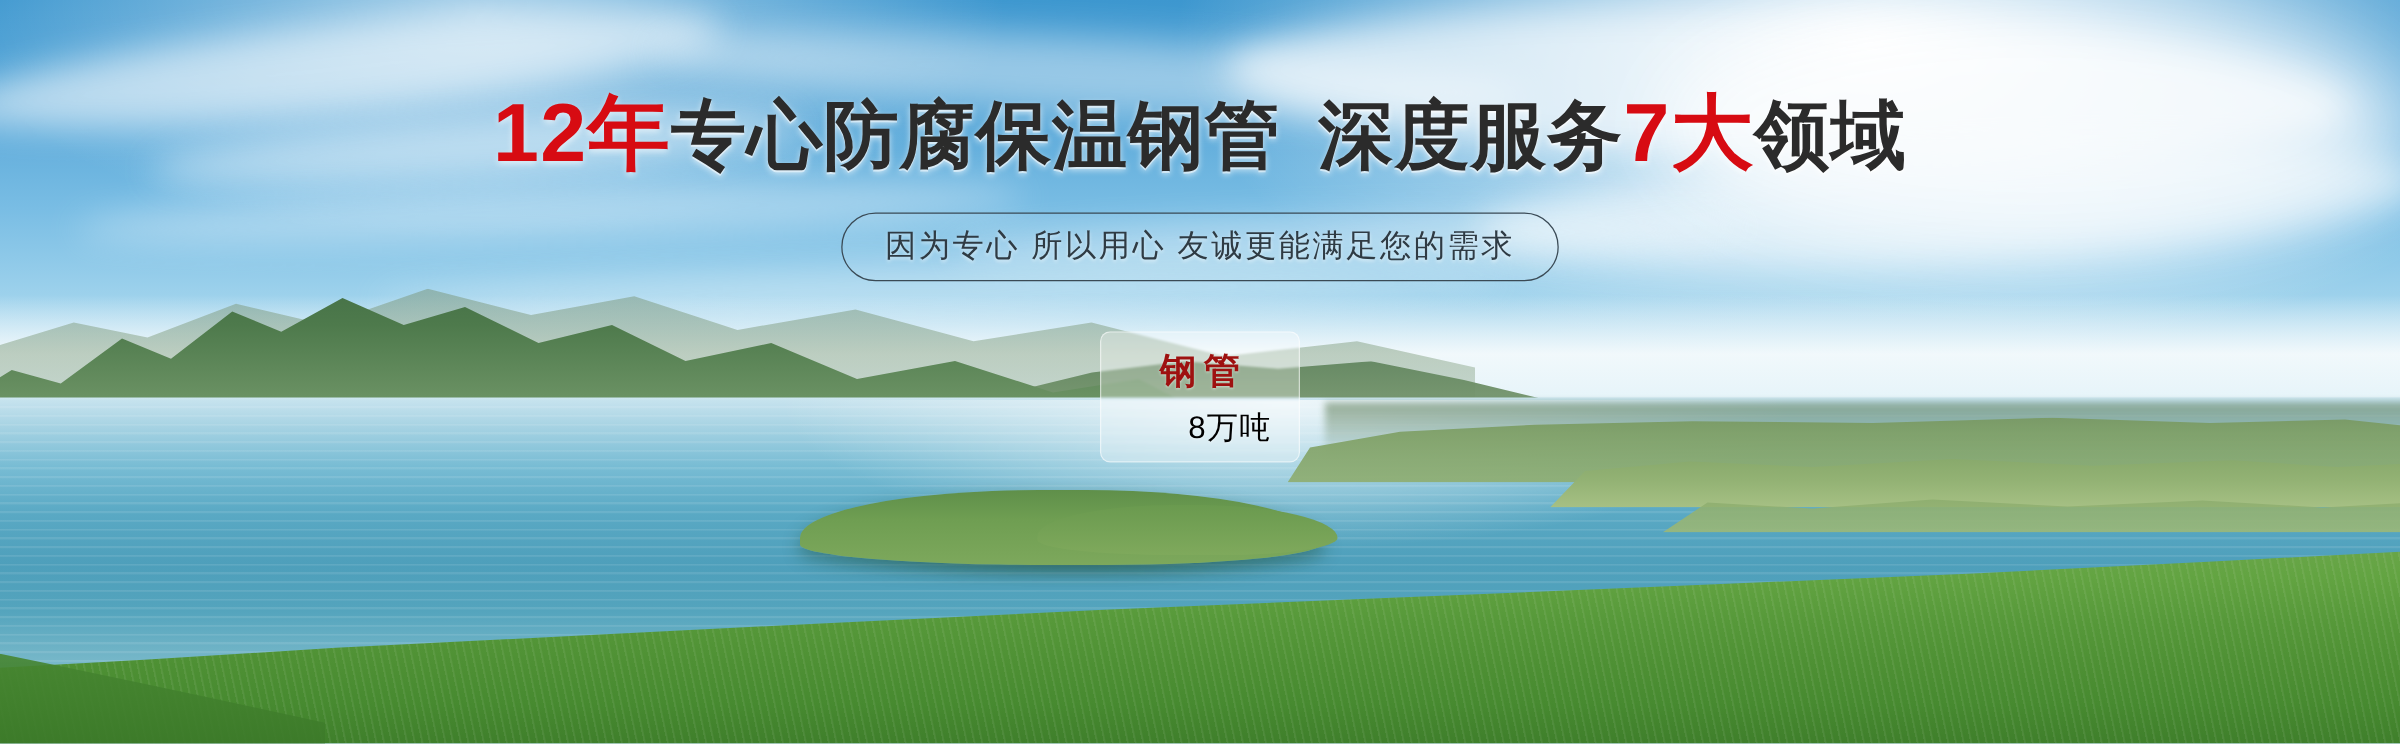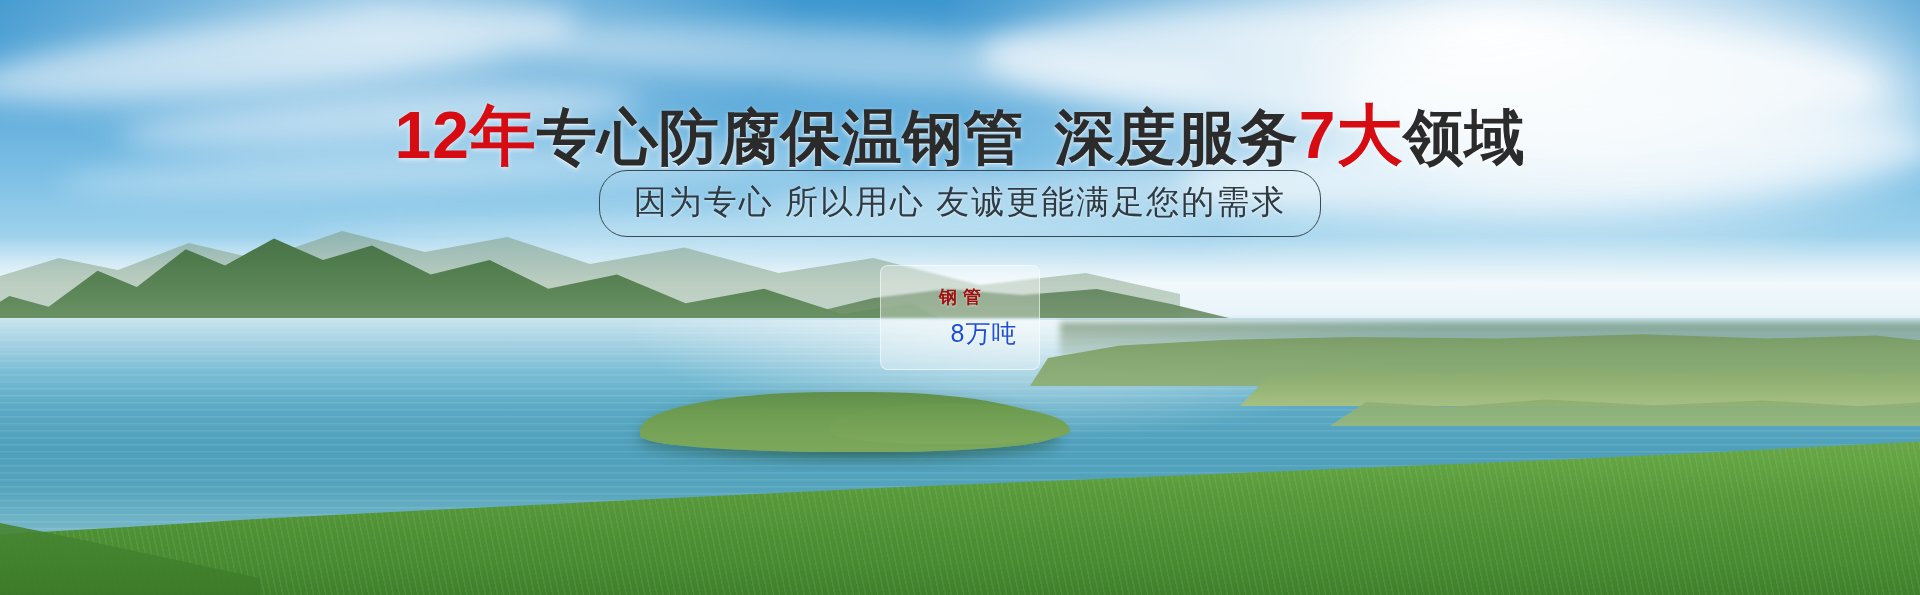--- a/index.html
+++ b/index.html
@@ -183,21 +183,21 @@
   }
 
   
   .content{
     position:absolute; inset:0;
     z-index:20;
   }
 
   .headline{
     position:absolute;
-    left:0; right:0; top:102px;
+    left:0; right:0; top:73px;
     text-align:center;
     white-space:nowrap;
     font-family:"Liberation Sans","DejaVu Sans",sans-serif;
     font-weight:bold;
     font-size:60px;
     line-height:1;
     letter-spacing:1px;
     color:#2b2b2b;
     text-shadow:0 2px 5px rgba(255,255,255,.65), 0 1px 0 rgba(255,255,255,.5);
   }
@@ -210,21 +210,21 @@
 
   .subwrap{
     position:absolute;
     left:0; right:0; top:170px;
     display:flex; justify-content:center;
   }
   .subpill{
     border:1px solid #3a4a55;
     border-radius:28px;
     padding:9px 34px 11px;
-    font-size:33px;
+    font-size:25px;
     letter-spacing:2px;
     color:#2f3b44;
     background:rgba(255,255,255,.06);
     text-shadow:0 1px 3px rgba(255,255,255,.55);
     white-space:nowrap;
   }
 
   
   .cards{
     position:absolute;
@@ -240,30 +240,30 @@
     background:rgba(255,255,255,.30);
     border:1px solid rgba(255,255,255,.55);
     backdrop-filter:blur(1px);
     display:flex;
     flex-direction:column;
     align-items:center;
     justify-content:center;
     gap:8px;
   }
   .card-label{
-    font-size:18px;
+    font-size:29px;
     font-weight:bold;
     letter-spacing:6px;
     text-indent:6px;
     color:#9e1110;
     text-shadow:0 1px 2px rgba(255,255,255,.5);
   }
   .card-value{
     font-size:25px;
-    color:#1d4ed8;
+    color:#000000;
     letter-spacing:1px;
     text-shadow:0 1px 2px rgba(255,255,255,.5);
     margin-left:48px;
   }
   .card-value sup{
     font-size:14px;
     vertical-align:super;
   }
 </style>
 </head>

